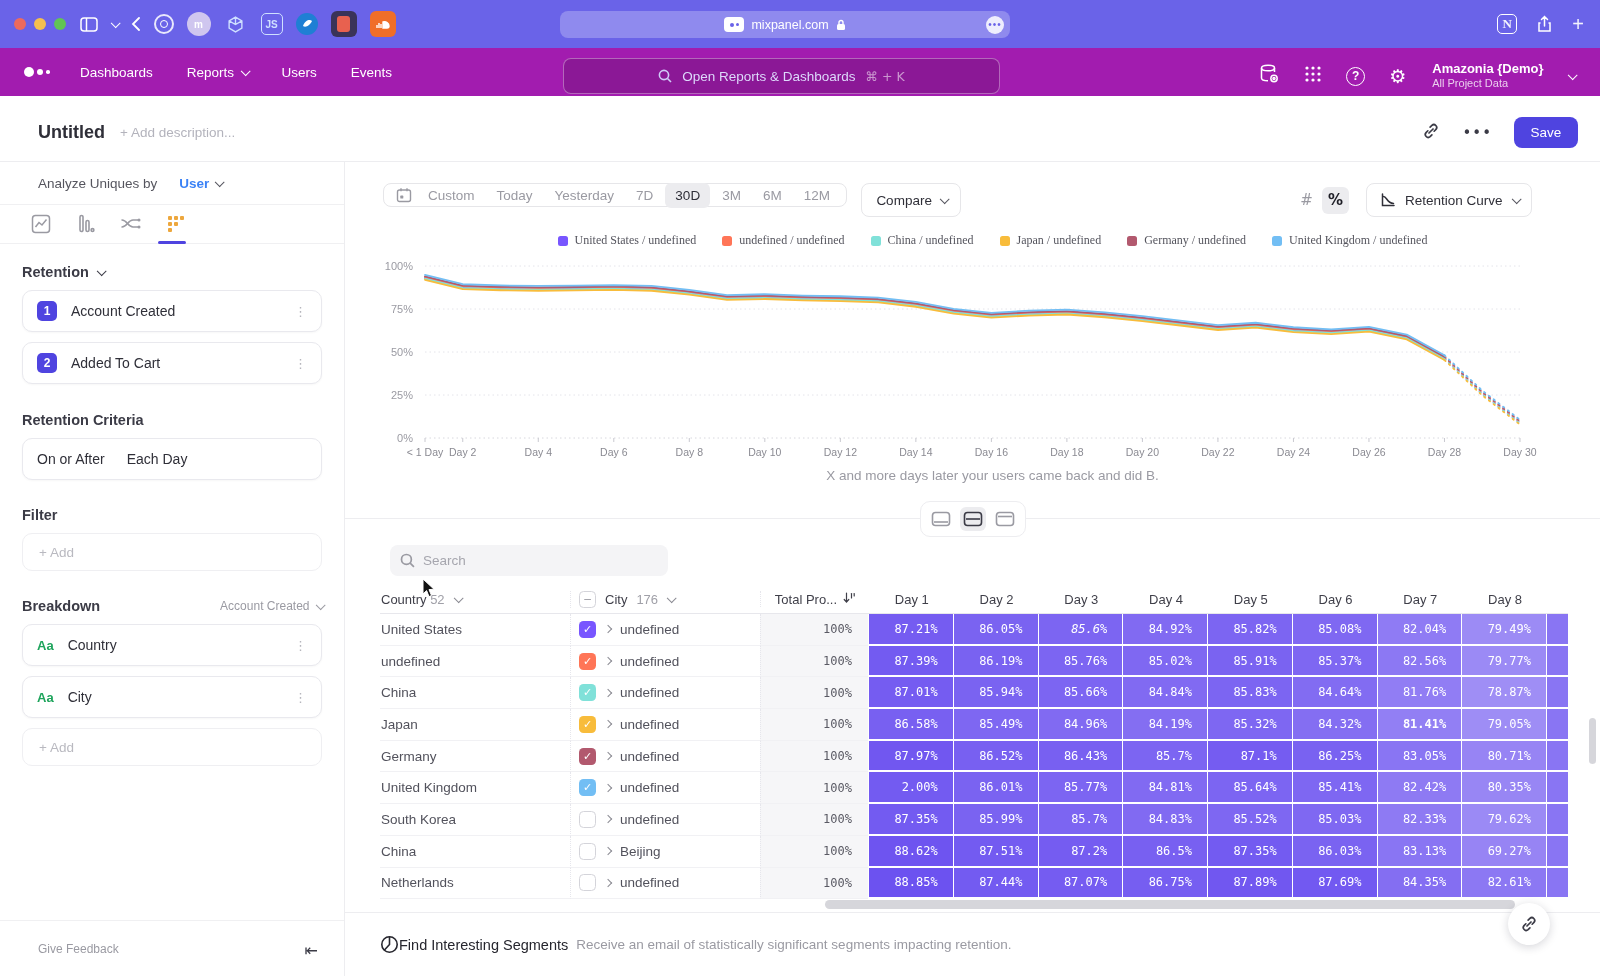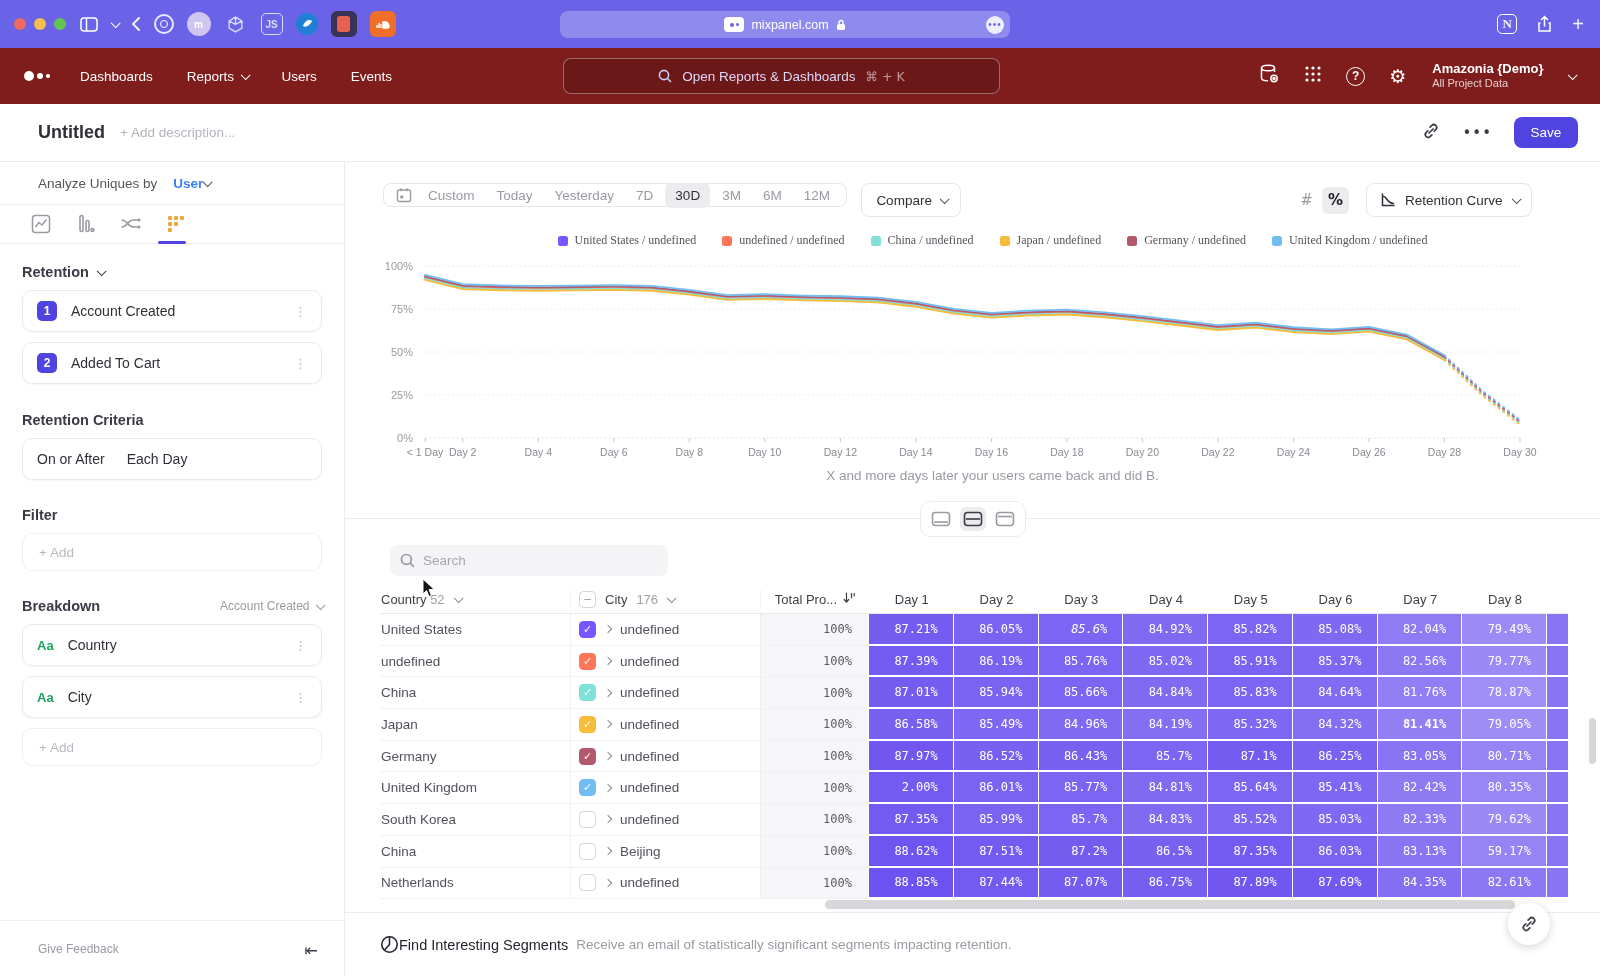--- a/index.html
+++ b/index.html
@@ -14,21 +14,21 @@
   .ext-row { display:flex; align-items:center; gap:13px; margin-left:14px; }
   .ext { width:24px; height:24px; border-radius:6px; display:flex; align-items:center; justify-content:center; font-size:10px; color:#fff; }
   .url-pill { position:absolute; left:560px; top:11px; width:450px; height:27px; background:rgba(255,255,255,.25); border-radius:8px; display:flex; align-items:center; justify-content:center; gap:7px; color:#fff; font-size:12.5px; }
   .fav { width:20px; height:15px; background:#fff; border-radius:4px; display:flex; align-items:center; justify-content:center; gap:2px; }
   .fav i { width:4px; height:4px; border-radius:50%; background:#6a63e8; display:block; }
   .fav i:last-child { width:3px; height:3px; }
   .url-more { position:absolute; right:6px; top:4.5px; width:18px; height:18px; border-radius:50%; background:rgba(255,255,255,.85); color:#6a63e8; font-size:10px; display:flex; align-items:center; justify-content:center; letter-spacing:1px; }
   .btop-right { position:absolute; right:16px; top:0; height:48px; display:flex; align-items:center; gap:20px; }
 
   
-  .mp-nav { position:absolute; top:48px; left:0; width:1600px; height:56px; background:#7f1d1d; display:flex; align-items:center; }
+  .mp-nav { position:absolute; top:48px; left:0; width:1600px; height:48px; background:#a21caf; display:flex; align-items:center; }
   .mp-logo { display:flex; align-items:center; gap:3px; margin-left:24px; width:34px; }
   .mp-logo i { border-radius:50%; background:#fff; display:block; }
   .nav-links { display:flex; align-items:center; gap:34px; margin-left:22px; color:#fff; font-size:13.5px; font-weight:500; }
   .nav-link { display:flex; align-items:center; gap:7px; cursor:default; }
   .nav-search { position:absolute; left:563px; top:10px; width:437px; height:36px; border:1px solid rgba(255,255,255,.35); background:rgba(0,0,0,.14); border-radius:8px; display:flex; align-items:center; justify-content:center; gap:10px; color:#ddd9fb; font-size:13.5px; }
   .nav-search .sc { color:rgba(255,255,255,.55); font-size:12.5px; }
   .nav-right { position:absolute; right:26px; top:0; height:56px; display:flex; align-items:center; gap:24px; color:#fff; }
   .proj { text-align:left; line-height:1.25; margin-left:2px; }
   .proj .p1 { font-size:13px; font-weight:700; }
   .proj .p2 { font-size:11px; opacity:.78; }
@@ -37,21 +37,21 @@
   
   .report-header { position:absolute; top:104px; left:0; width:1600px; height:58px; background:#fff; border-bottom:1px solid #ededf0; }
   .rh-title { position:absolute; left:38px; top:18px; font-size:18px; font-weight:700; color:#2f2f38; }
   .rh-desc { position:absolute; left:120px; top:21px; font-size:13.5px; color:#b3b3bc; }
   .rh-right { position:absolute; right:22px; top:13px; display:flex; align-items:center; gap:22px; }
   .save-btn { width:64px; height:31px; background:#4f44e0; color:#fff; border:none; border-radius:8px; font-size:13.5px; font-family:inherit; }
   .dots3 { color:#3b3b46; font-size:15px; letter-spacing:1px; }
 
   
   .sidebar { position:absolute; top:162px; left:0; width:345px; bottom:0; background:#fff; border-right:1px solid #ededf0; }
-  .an-row { height:43px; display:flex; align-items:center; padding-left:38px; border-bottom:1px solid #f0f0f2; font-size:13.5px; color:#55555e; }
+  .an-row { height:43px; display:flex; align-items:center; padding-left:38px; gap:6px; border-bottom:1px solid #f0f0f2; font-size:13.5px; color:#55555e; }
   .an-row b { color:#3b82f6; font-weight:700; margin-left:16px; }
   .tabs-row { height:39px; display:flex; align-items:center; padding-left:30px; gap:23px; border-bottom:1px solid #f0f0f2; position:relative; }
   .tabicon { width:22px; height:22px; display:flex; align-items:center; justify-content:center; }
   .tab-underline { position:absolute; bottom:-1px; left:158px; width:28px; height:3px; background:#4f44e0; border-radius:2px; }
   .sb-section { padding:0 22px; }
   .sb-h { font-size:14.5px; font-weight:700; color:#3b3b46; display:flex; align-items:center; gap:8px; }
   .card { height:42px; background:#fff; border:1px solid #e9e9ee; border-radius:10px; box-shadow:0 1px 2px rgba(40,40,60,.04); display:flex; align-items:center; padding:0 14px; margin-top:10px; }
   .step-badge { width:20px; height:20px; border-radius:5px; background:#4f44e0; color:#fff; font-size:12px; font-weight:700; display:flex; align-items:center; justify-content:center; }
   .card .lbl { font-size:14px; color:#2f2f38; margin-left:14px; }
   .kebab { margin-left:auto; color:#b6b6bd; font-size:13px; line-height:1; }
@@ -695,21 +695,21 @@
             <span>Beijing</span>
           </div>
           <div class="tc c-total">100%</div>
           <div class="dcell" style="background: rgba(108, 82, 240, 0.99);">88.62%</div>
           <div class="dcell" style="background: rgba(108, 82, 240, 0.95);">87.51%</div>
           <div class="dcell" style="background: rgba(108, 82, 240, 0.94);">87.2%</div>
           <div class="dcell" style="background: rgba(108, 82, 240, 0.92);">86.5%</div>
           <div class="dcell" style="background: rgba(108, 82, 240, 0.95);">87.35%</div>
           <div class="dcell" style="background: rgba(108, 82, 240, 0.9);">86.03%</div>
           <div class="dcell" style="background: rgba(108, 82, 240, 0.8);">83.13%</div>
-          <div class="dcell" style="background: rgba(108, 82, 240, 0.71);">59.17%</div>
+          <div class="dcell" style="background: rgba(108, 82, 240, 0.71);">69.27%</div>
           <div class="sliver"></div>
         </div>
         <div class="trow">
           <div class="tc c-country">Netherlands</div>
           <div class="tc c-city">
             <span class="cb un"></span>
             <span class="chevR"></span>
             <span>undefined</span>
           </div>
           <div class="tc c-total">100%</div>

